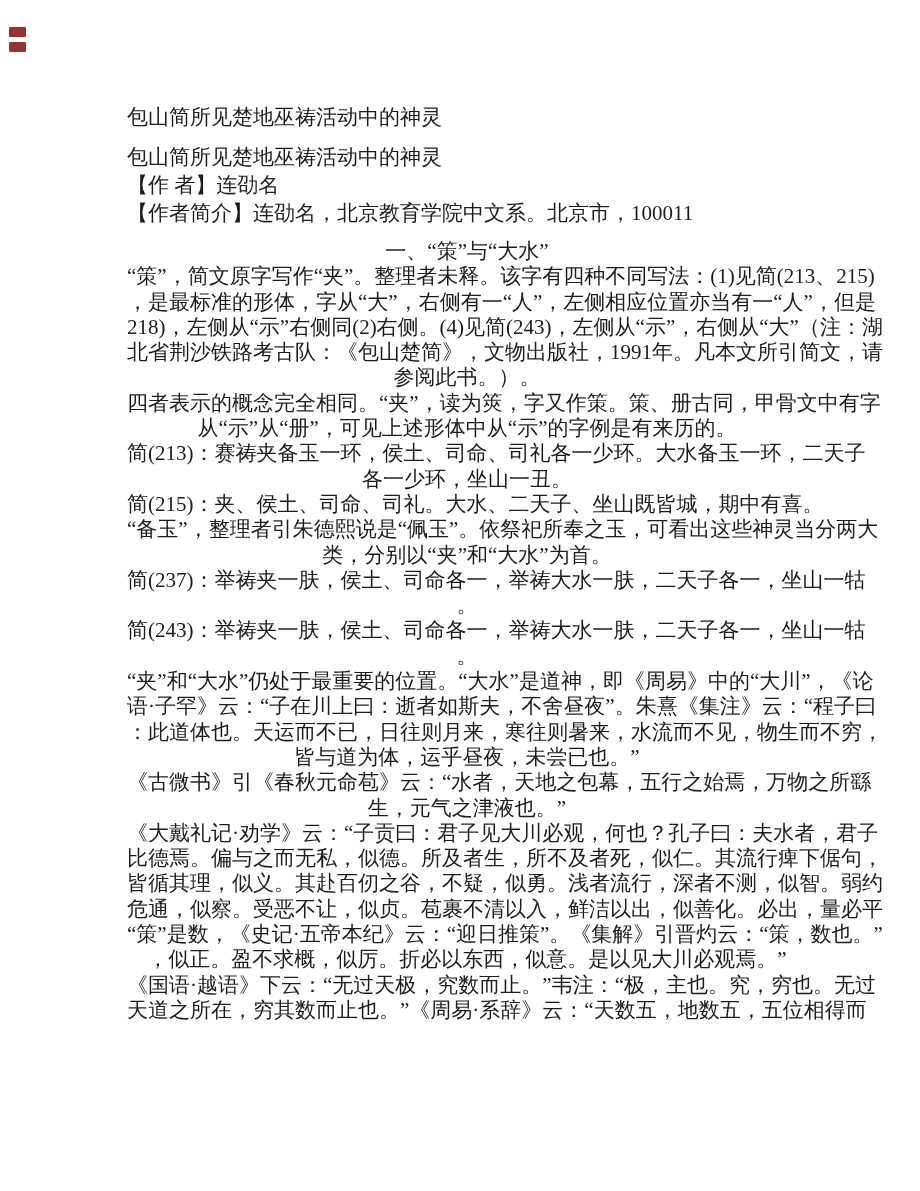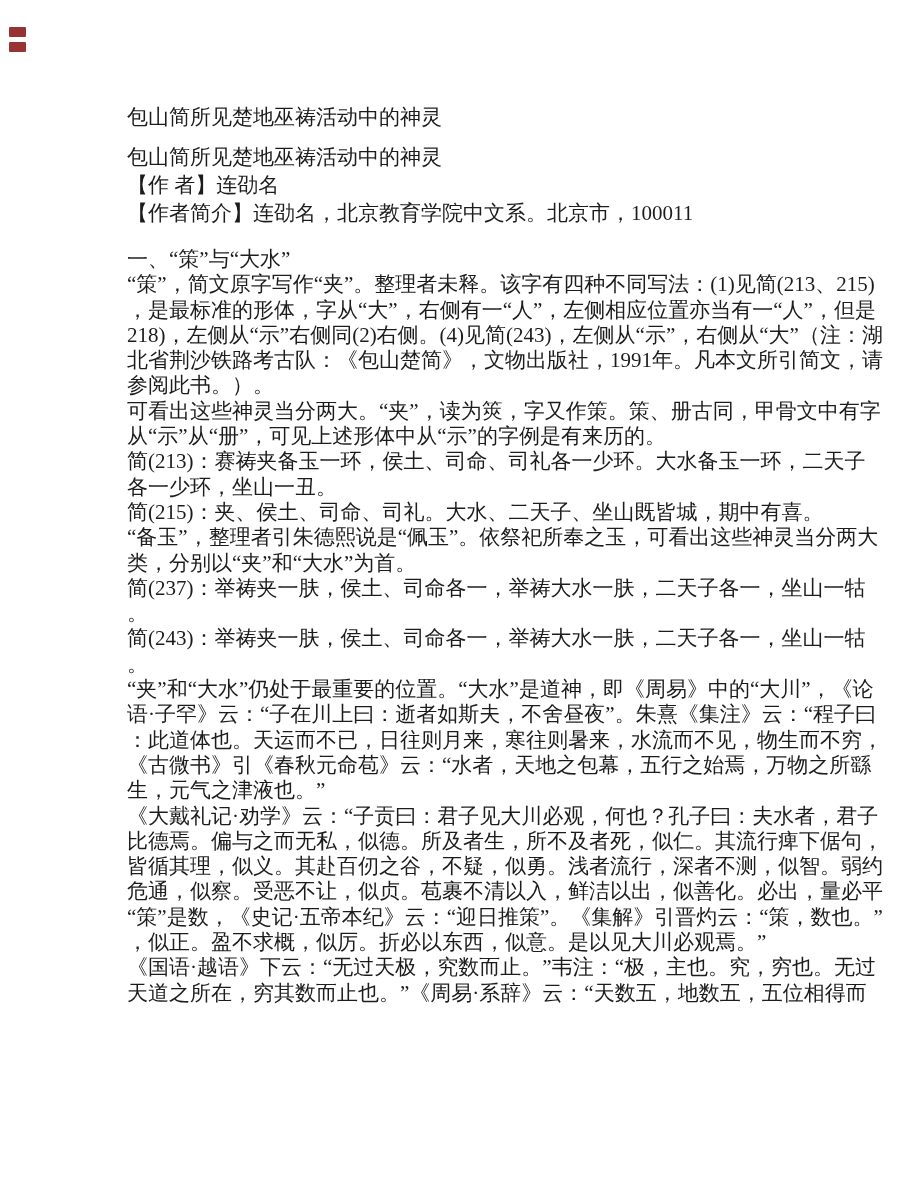--- a/index.html
+++ b/index.html
@@ -46,21 +46,22 @@
   .title-line {
     line-height: 26px;
     height: 26px;
     margin-bottom: 13px;
   }
   .meta-block .line {
     line-height: 28px;
     height: 28px;
   }
   .body-block {
-    margin-top: 20px;
+    margin-top: 12px;
+    text-align: center;
   }
   .body-block .line {
     line-height: 25.3px;
     height: 25.3px;
   }
 </style>
 </head>
 <body style="color: rgb(28, 28, 28); background: rgb(255, 255, 255);">
 
 <div class="page">
@@ -82,34 +83,35 @@
       </div>
 
     <div class="body-block">
 
     <div class="line">一、“策”与“大水”</div>
         <div class="line">“策”，简文原字写作“夹”。整理者未释。该字有四种不同写法：(1)见简(213、215)</div>
         <div class="line">，是最标准的形体，字从“大”，右侧有一“人”，左侧相应位置亦当有一“人”，但是</div>
         <div class="line">218)，左侧从“示”右侧同(2)右侧。(4)见简(243)，左侧从“示”，右侧从“大”（注：湖</div>
         <div class="line">北省荆沙铁路考古队：《包山楚简》，文物出版社，1991年。凡本文所引简文，请</div>
         <div class="line">参阅此书。）。</div>
-        <div class="line">可看出这些神灵当分两大。“夹”，读为筴，字又作策。策、册古同，甲骨文中有字</div>
+        <div class="line">四者表示的概念完全相同。“夹”，读为筴，字又作策。策、册古同，甲骨文中有字</div>
         <div class="line">从“示”从“册”，可见上述形体中从“示”的字例是有来历的。</div>
         <div class="line">简(213)：赛祷夹备玉一环，侯土、司命、司礼各一少环。大水备玉一环，二天子</div>
         <div class="line">各一少环，坐山一丑。</div>
         <div class="line">简(215)：夹、侯土、司命、司礼。大水、二天子、坐山既皆城，期中有喜。</div>
         <div class="line">“备玉”，整理者引朱德熙说是“佩玉”。依祭祀所奉之玉，可看出这些神灵当分两大</div>
         <div class="line">类，分别以“夹”和“大水”为首。</div>
         <div class="line">简(237)：举祷夹一肤，侯土、司命各一，举祷大水一肤，二天子各一，坐山一牯</div>
         <div class="line">。</div>
         <div class="line">简(243)：举祷夹一肤，侯土、司命各一，举祷大水一肤，二天子各一，坐山一牯</div>
         <div class="line">。</div>
         <div class="line">“夹”和“大水”仍处于最重要的位置。“大水”是道神，即《周易》中的“大川”，《论</div>
         <div class="line">语·子罕》云：“子在川上曰：逝者如斯夫，不舍昼夜”。朱熹《集注》云：“程子曰</div>
         <div class="line">：此道体也。天运而不已，日往则月来，寒往则暑来，水流而不见，物生而不穷，</div>
+        <div class="line">皆与道为体，运乎昼夜，未尝已也。”</div>
         <div class="line">《古微书》引《春秋元命苞》云：“水者，天地之包幕，五行之始焉，万物之所繇</div>
         <div class="line">生，元气之津液也。”</div>
         <div class="line">《大戴礼记·劝学》云：“子贡曰：君子见大川必观，何也？孔子曰：夫水者，君子</div>
         <div class="line">比德焉。偏与之而无私，似德。所及者生，所不及者死，似仁。其流行痺下倨句，</div>
         <div class="line">皆循其理，似义。其赴百仞之谷，不疑，似勇。浅者流行，深者不测，似智。弱约</div>
         <div class="line">危通，似察。受恶不让，似贞。苞裹不清以入，鲜洁以出，似善化。必出，量必平</div>
         <div class="line">“策”是数，《史记·五帝本纪》云：“迎日推策”。《集解》引晋灼云：“策，数也。”</div>
         <div class="line">，似正。盈不求概，似厉。折必以东西，似意。是以见大川必观焉。”</div>
         <div class="line">《国语·越语》下云：“无过天极，究数而止。”韦注：“极，主也。究，穷也。无过</div>
         <div class="line">天道之所在，穷其数而止也。”《周易·系辞》云：“天数五，地数五，五位相得而</div>

